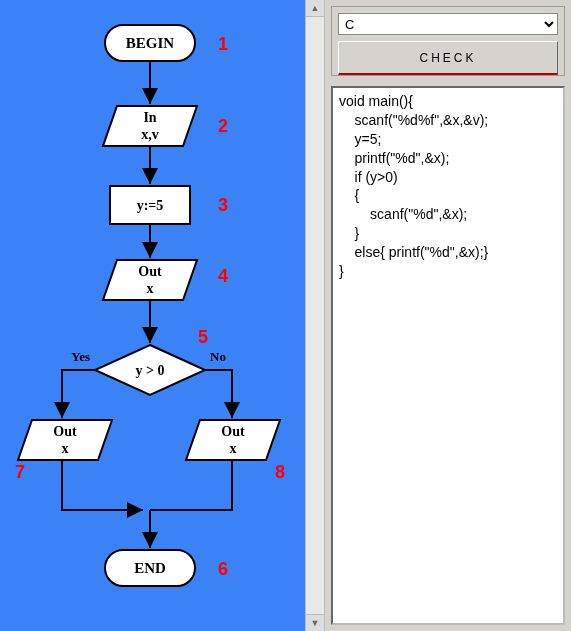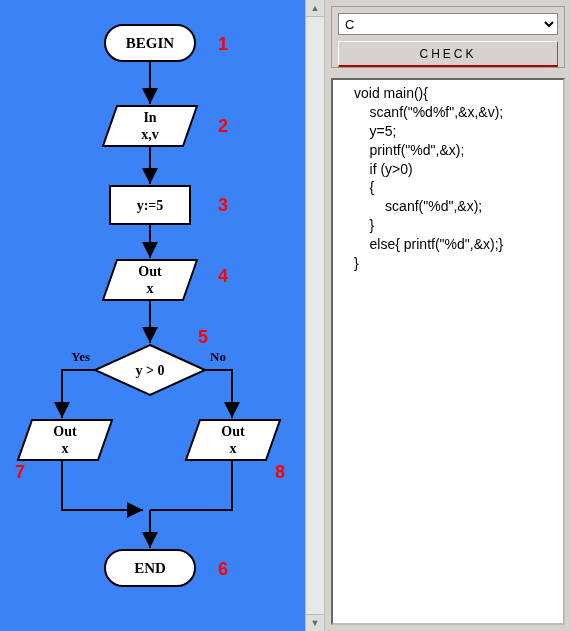--- a/index.html
+++ b/index.html
@@ -5,22 +5,22 @@
 html,body{margin:0;padding:0;font-family:Arial,Helvetica,sans-serif;font-size:13px;background:#fff}
 .app{display:flex;width:571px;height:631px;position:relative;background:#fff}
 .left{flex:0 0 305px;position:relative;background:#3b82f6}
 .scroll-strip{flex:0 0 18px;background:#e8e8e8;border-left:1px solid #bbb;border-right:1px solid #bbb;position:relative}
 .scroll-arrow{position:absolute;left:0;right:0;height:16px;background:#ddd;display:flex;align-items:center;justify-content:center;font-size:9px;color:#666}
 .scroll-arrow.top{top:0;border-bottom:1px solid #bbb}
 .scroll-arrow.bot{bottom:0;border-top:1px solid #bbb}
 .right{flex:1;background:#d6d3ce;padding:6px 6px 6px 6px;display:flex;flex-direction:column;gap:10px}
 .panel{background:#d6d3ce;border:1px solid #9c9c9c;padding:6px 6px 0 6px}
 .lang-select{width:100%;height:22px;background:#fff;border:1px solid #888;font-size:13px;padding:0 2px}
-.check-btn{width:100%;height:26px;margin-top:6px;background:#d6d3ce;border:1px solid #fff;border-right-color:#666;border-bottom:2px solid #b00000;letter-spacing:3px;font-size:12px}
-.code-box{flex:1;background:#fff;border:2px inset #bbb;padding:4px 21px;font-family:Arial,Helvetica,sans-serif;font-size:14px;white-space:pre;overflow:auto;line-height:1.35}
+.check-btn{width:100%;height:34px;margin-top:6px;background:#d6d3ce;border:1px solid #fff;border-right-color:#666;border-bottom:2px solid #b00000;letter-spacing:3px;font-size:12px}
+.code-box{flex:1;background:#fff;border:2px inset #bbb;padding:4px 6px;font-family:Arial,Helvetica,sans-serif;font-size:14px;white-space:pre;overflow:auto;line-height:1.35}
 svg{position:absolute;left:0;top:0}
 .flow-text{font-family:"Times New Roman",serif;font-weight:bold;fill:#000}
 .num{fill:#ff0000;font-family:Arial;font-size:18px;font-weight:bold}
 .edge{stroke:#000;stroke-width:2;fill:none}
 .shape{stroke:#000;stroke-width:2;fill:#fff}
 </style>
 </head>
 <body>
 
 <div class="app">

